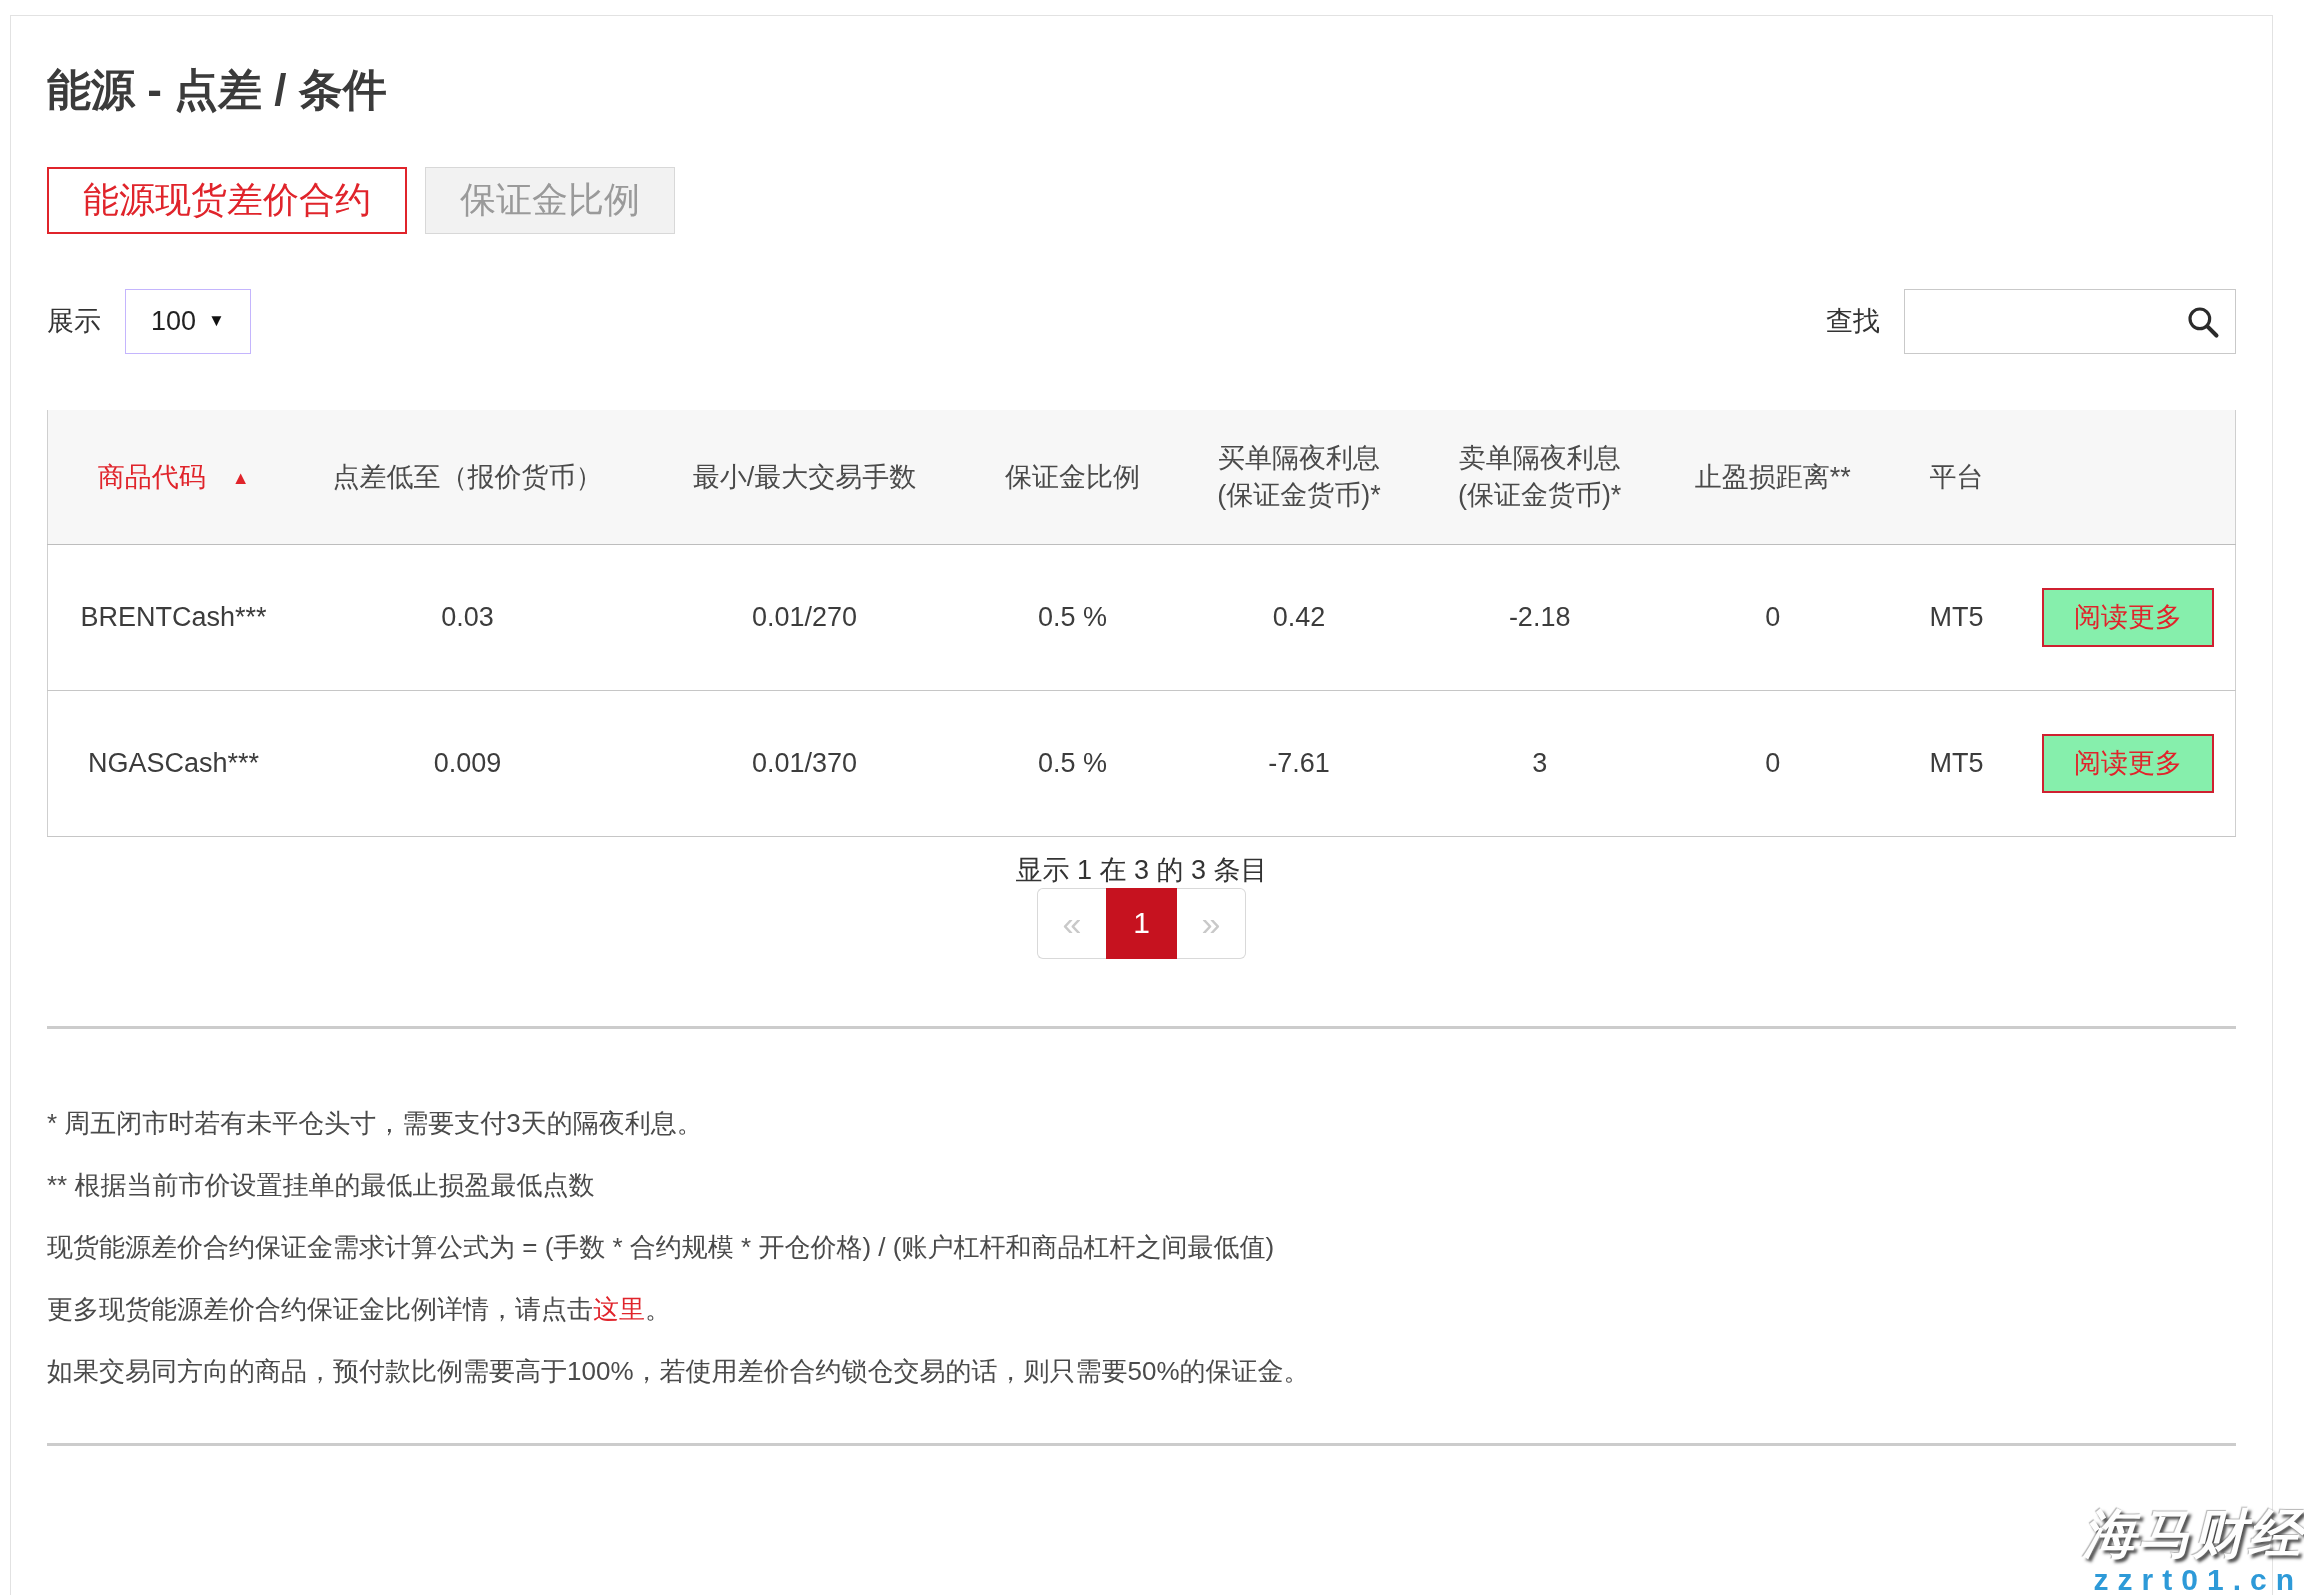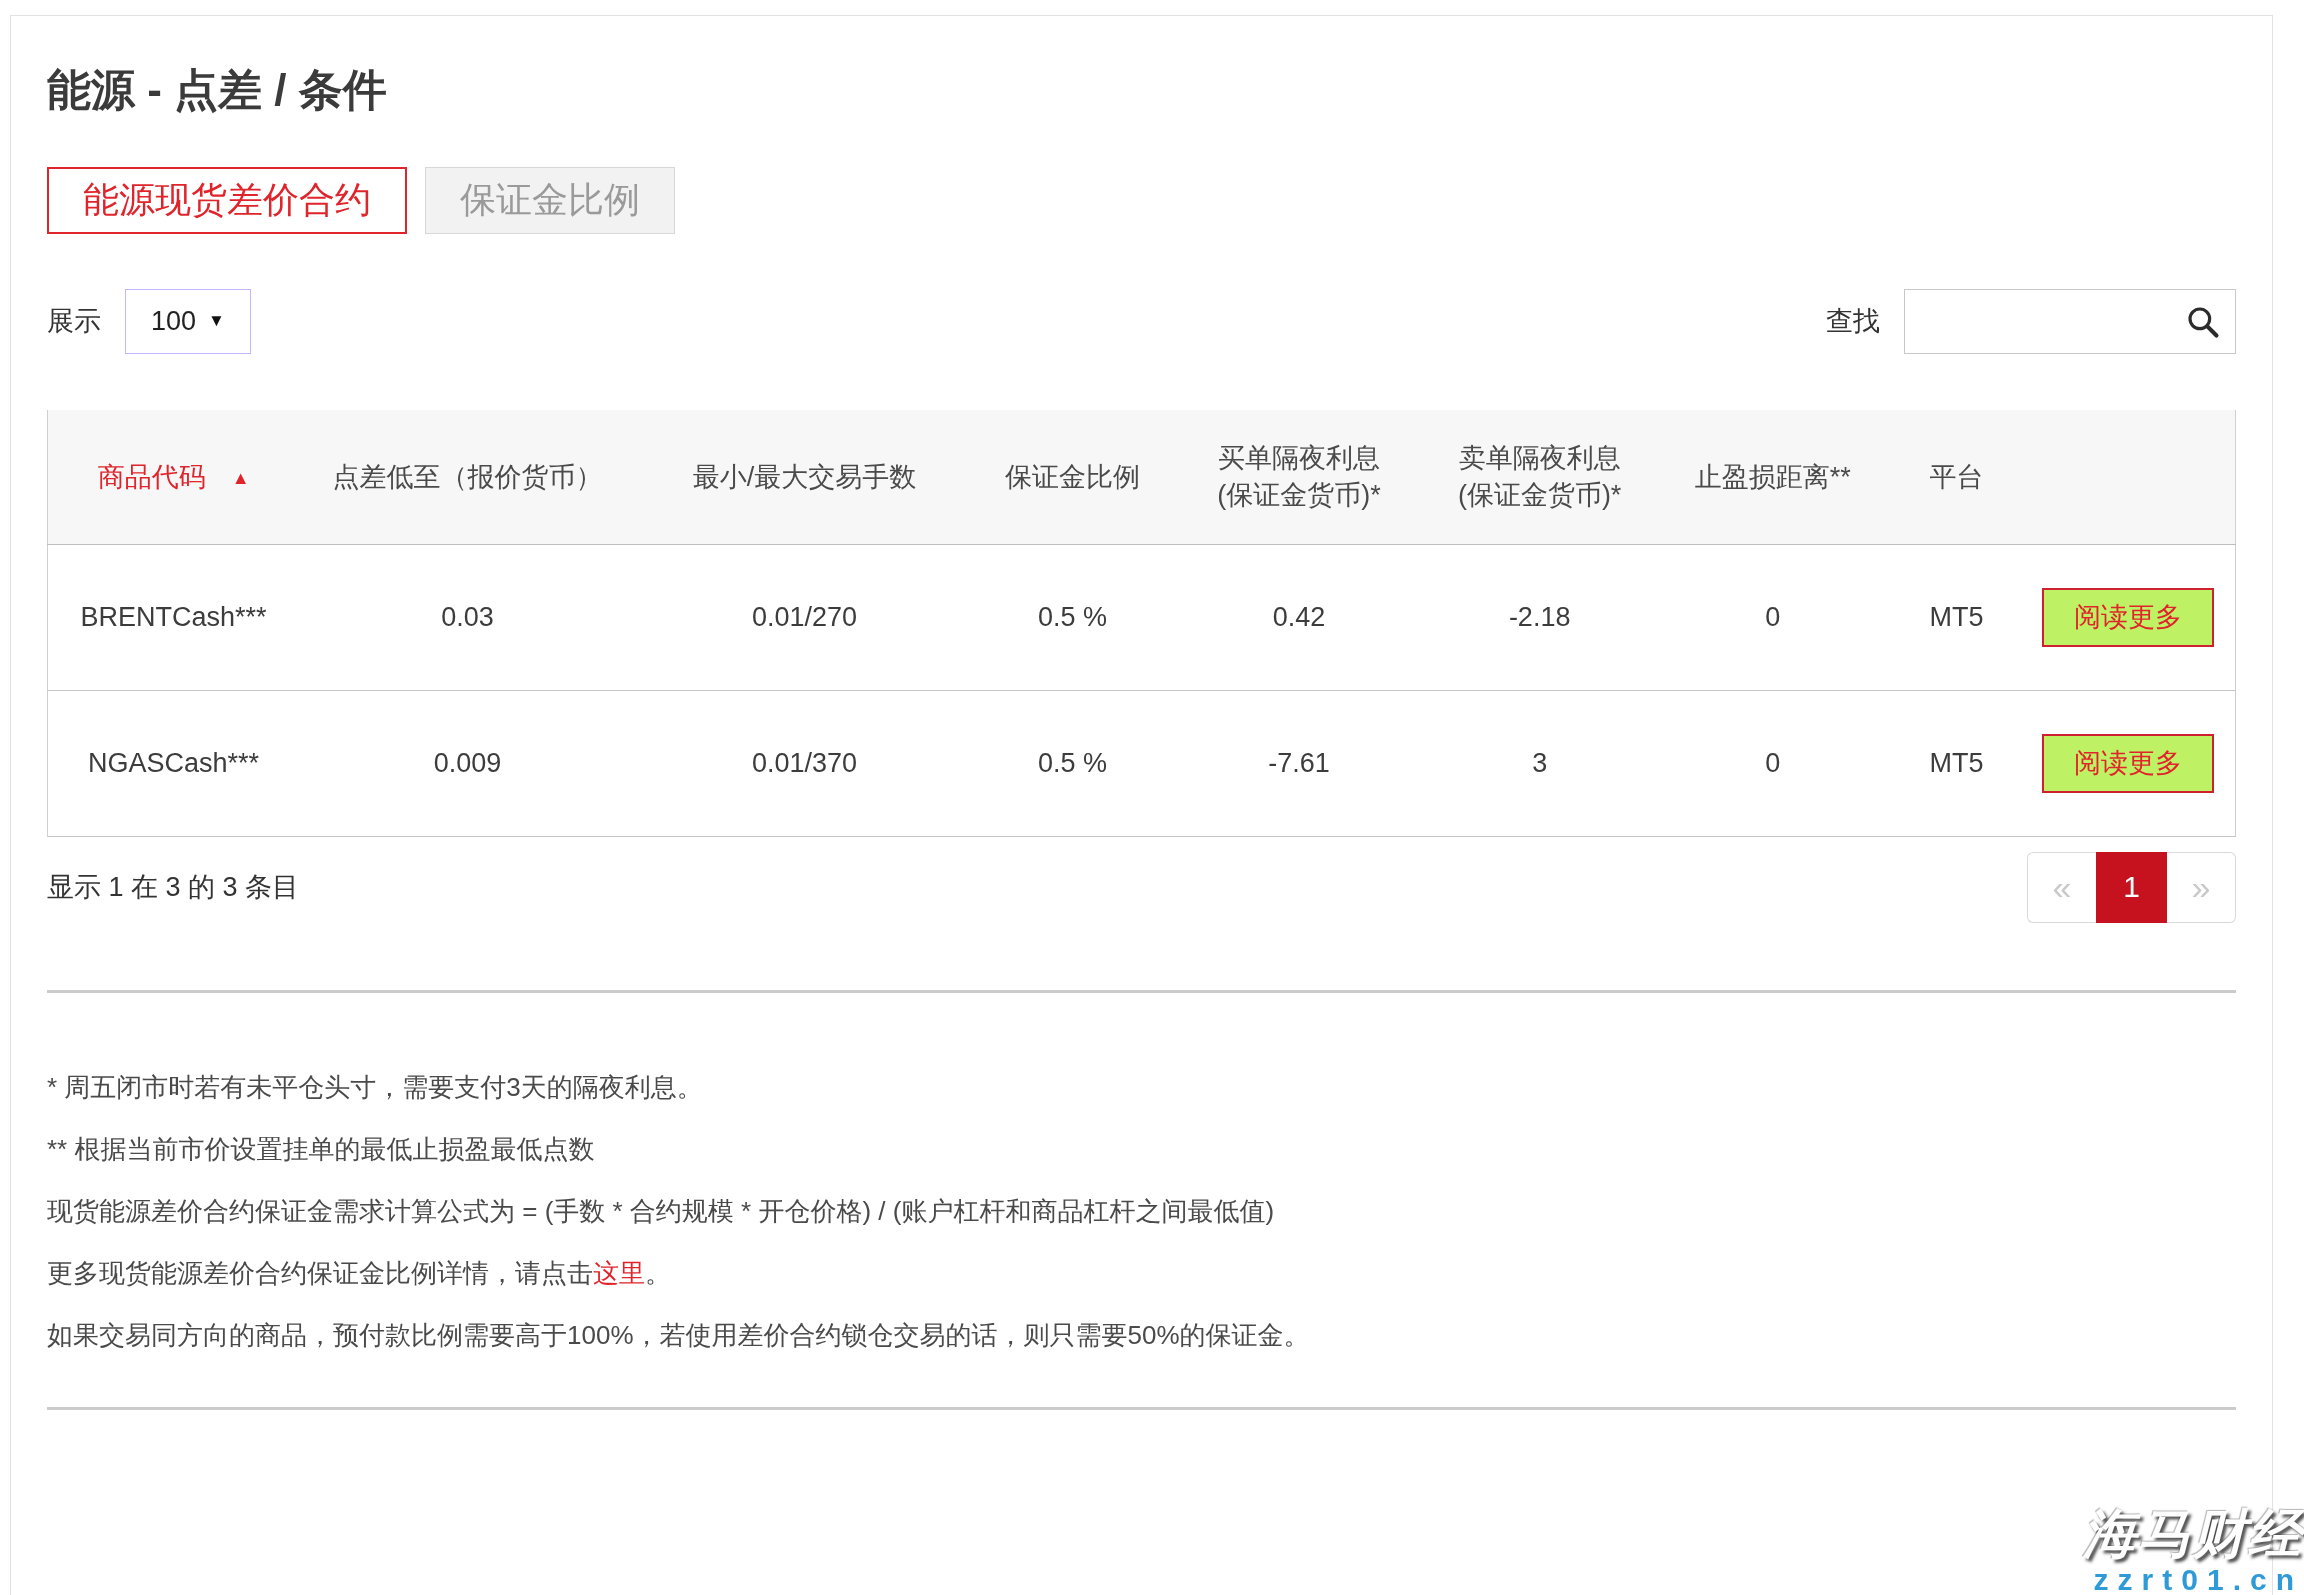--- a/index.html
+++ b/index.html
@@ -49,27 +49,27 @@
   }
   thead th.sortable{cursor:pointer;}
   thead th .th-line{display:block;line-height:1.35;}
   th.col-code{color:#e0242b;}
   .sort-icon{color:#e0242b;font-size:18px;margin-left:26px;vertical-align:2px;}
   tbody td{
     height:145px;font-size:27px;color:#3c3c3c;text-align:center;vertical-align:middle;
     border-bottom:1px solid #c6c6c6;background:#fff;padding:0 6px;
   }
   .read-more-btn{
-    display:inline-block;border:2px solid #cf2030;color:#e0242b;background:#bef264;
+    display:inline-block;border:2px solid #cf2030;color:#e0242b;background:#86efac;
     font-size:27px;padding:14px 30px;line-height:1;cursor:pointer;white-space:nowrap;
     font-family:Liberation Serif, serif;
   }
 
   
-  .table-footer{display:flex;justify-content:space-between;align-items:center;margin-top:15px;}
+  .table-footer{display:flex;justify-content:space-between;align-items:center;margin-top:15px;flex-direction:column;}
   .entries-info{font-size:27px;color:#333;}
   .pagination{display:flex;align-items:center;}
   .page-btn{
     width:69px;height:71px;display:flex;align-items:center;justify-content:center;
     border:1px solid #d9d9d9;background:#fff;color:#c9c9c9;font-size:34px;cursor:pointer;
     box-sizing:border-box;
   }
   .page-btn.prev{border-radius:6px 0 0 6px;border-right:none;}
   .page-btn.next{border-radius:0 6px 6px 0;border-left:none;}
   .page-current{

